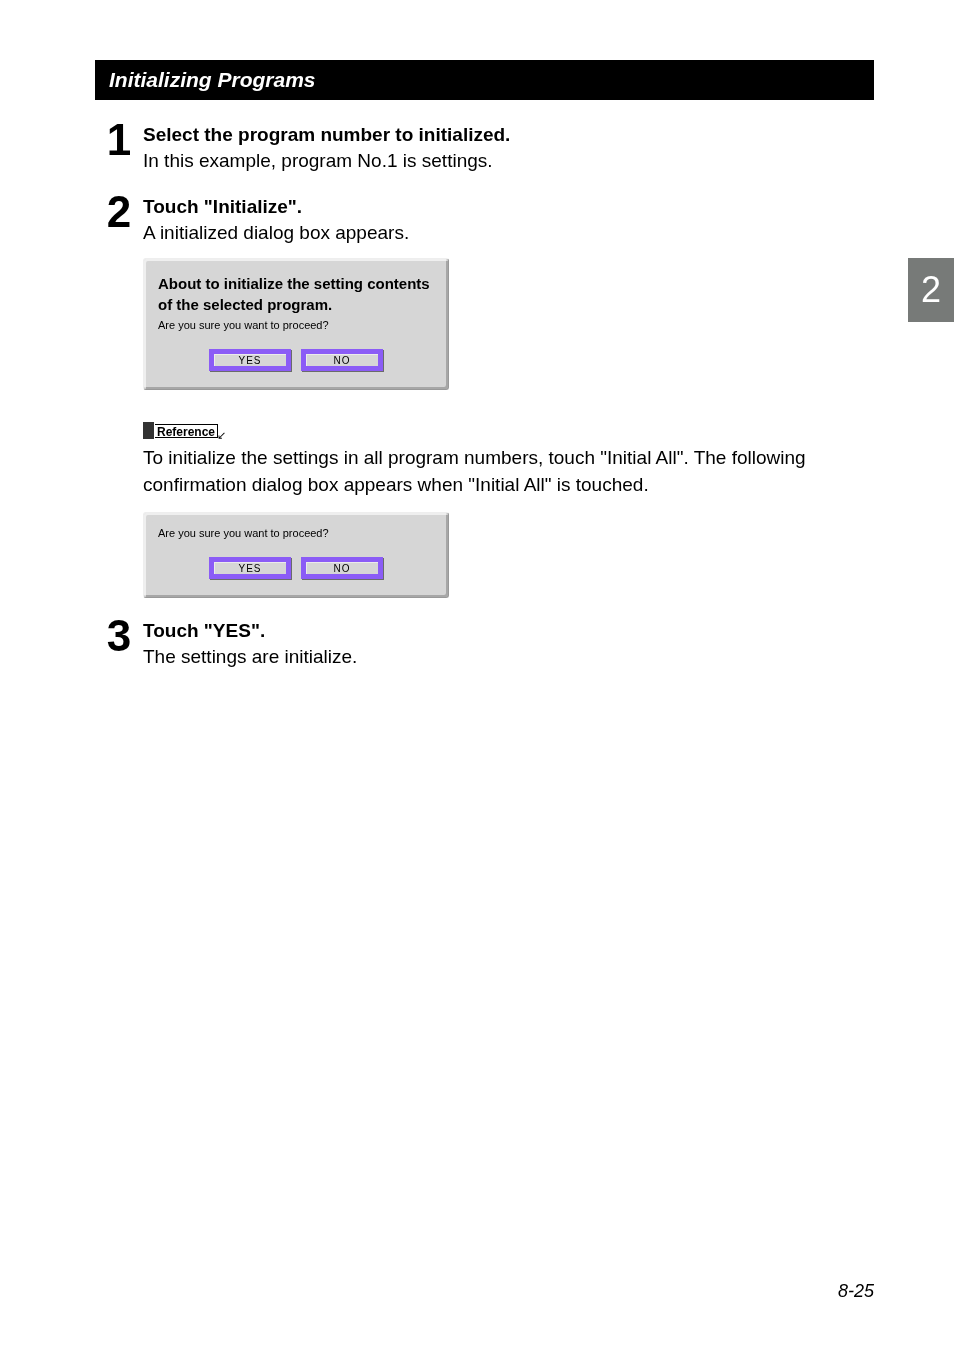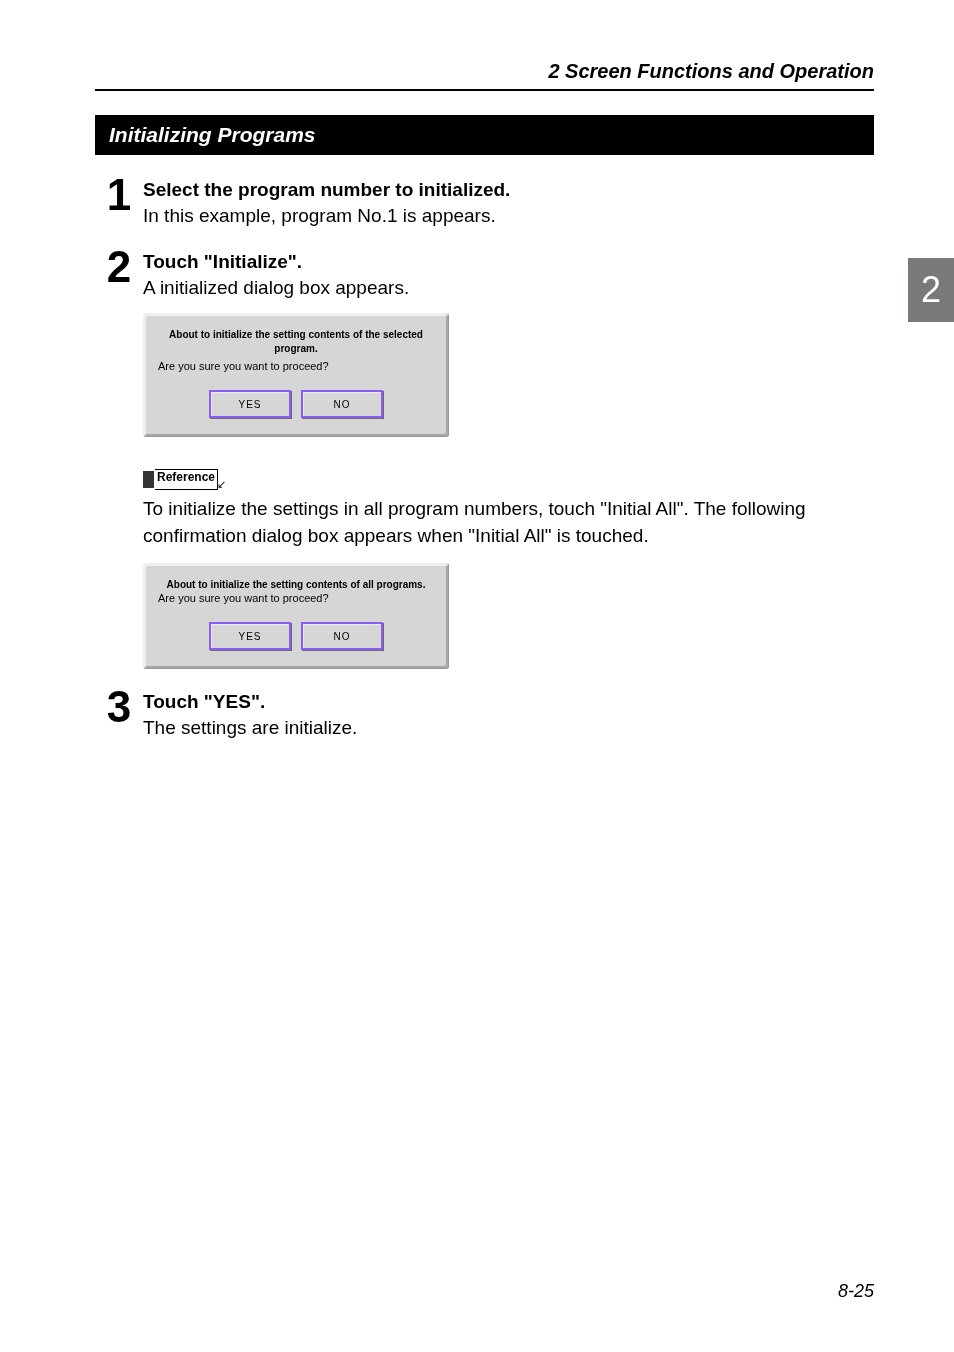--- a/index.html
+++ b/index.html
@@ -87,45 +87,44 @@
     }
     .dialog-box::before{
       content:"";
       position:absolute;
       top:3px; left:3px;
       width:6px; height:6px;
       background: #d6d6d6;
       border-radius: 50%;
     }
     .dialog-text {
-      font-size: 10px;
+      font-size: 15px;
       font-weight: bold;
       line-height: 1.4;
       margin-bottom: 4px;
       padding: 0 2px;
       color: #000;
-      text-align: center;
     }
     .dialog-text2 {
       font-size: 11px;
       font-weight: normal;
       margin-bottom: 18px;
       padding: 0 2px;
       color: #000;
     }
     .dialog-buttons {
       display: flex;
       justify-content: center;
       gap: 10px;
     }
     .dialog-btn {
       width: 82px;
-      height: 28px;
+      height: 22px;
       background: #d6d6d6;
-      border: 2px solid #8b5cf6;
+      border: 5px solid #8b5cf6;
       font-size: 10px;
       display: flex;
       align-items: center;
       justify-content: center;
       letter-spacing: 1px;
       box-shadow: 1px 1px 0 rgba(0,0,0,0.5), inset 1px 1px 0 rgba(255,255,255,0.5);
       cursor: pointer;
     }
     .reference-block{
       margin-left: 48px;
@@ -142,21 +141,21 @@
       height: 17px;
       background: #333;
       display:inline-block;
     }
     .ref-text{
       border: 1px solid #000;
       border-left: none;
       font-size: 12px;
       font-weight: bold;
       padding: 0 2px;
-      height: 21px;
+      height: 14px;
       line-height: 15px;
       display: inline-block;
     }
     .ref-arrow{
       font-size: 11px;
       position: relative;
       top: 5px;
       left: -2px;
     }
     .reference-desc {
@@ -186,32 +185,29 @@
       font-size: 18px;
     }
     .dialog-box-2 .dialog-text{
        margin-bottom: 0;
     }
   </style>
 </head>
 <body>
 
 <div class="content">
-  <div class="header-line">
-    <span class="header-text">2  Screen Functions and Operation</span>
-  </div>
 
   <div class="section-heading">Initializing Programs</div>
 
 
   <div class="step">
     <div class="step-number">1</div>
     <div class="step-body">
       <p class="step-title">Select the program number to initialized.</p>
-      <p class="step-desc">In this example, program No.1 is appears.</p>
+      <p class="step-desc">In this example, program No.1 is settings.</p>
     </div>
   </div>
 
   <div class="step">
     <div class="step-number">2</div>
     <div class="step-body">
       <p class="step-title">Touch "Initialize".</p>
       <p class="step-desc">A initialized dialog box appears.</p>
 
       <div class="dialog-box">
@@ -227,21 +223,20 @@
 
   <div class="reference-block">
     <div class="reference-label">
       <span class="ref-bar"></span>
       <span class="ref-text">Reference</span>
       <span class="ref-arrow">↙</span>
     </div>
     <p class="reference-desc">To initialize the settings in all program numbers, touch "Initial All". The following confirmation dialog box appears when "Initial All" is touched.</p>
 
     <div class="dialog-box dialog-box-2">
-      <p class="dialog-text">About to initialize the setting contents of all programs.</p>
       <p class="dialog-text2">Are you sure you want to proceed?</p>
       <div class="dialog-buttons">
         <div class="dialog-btn">YES</div>
         <div class="dialog-btn">NO</div>
       </div>
     </div>
   </div>
 
   <div class="step">
     <div class="step-number">3</div>

